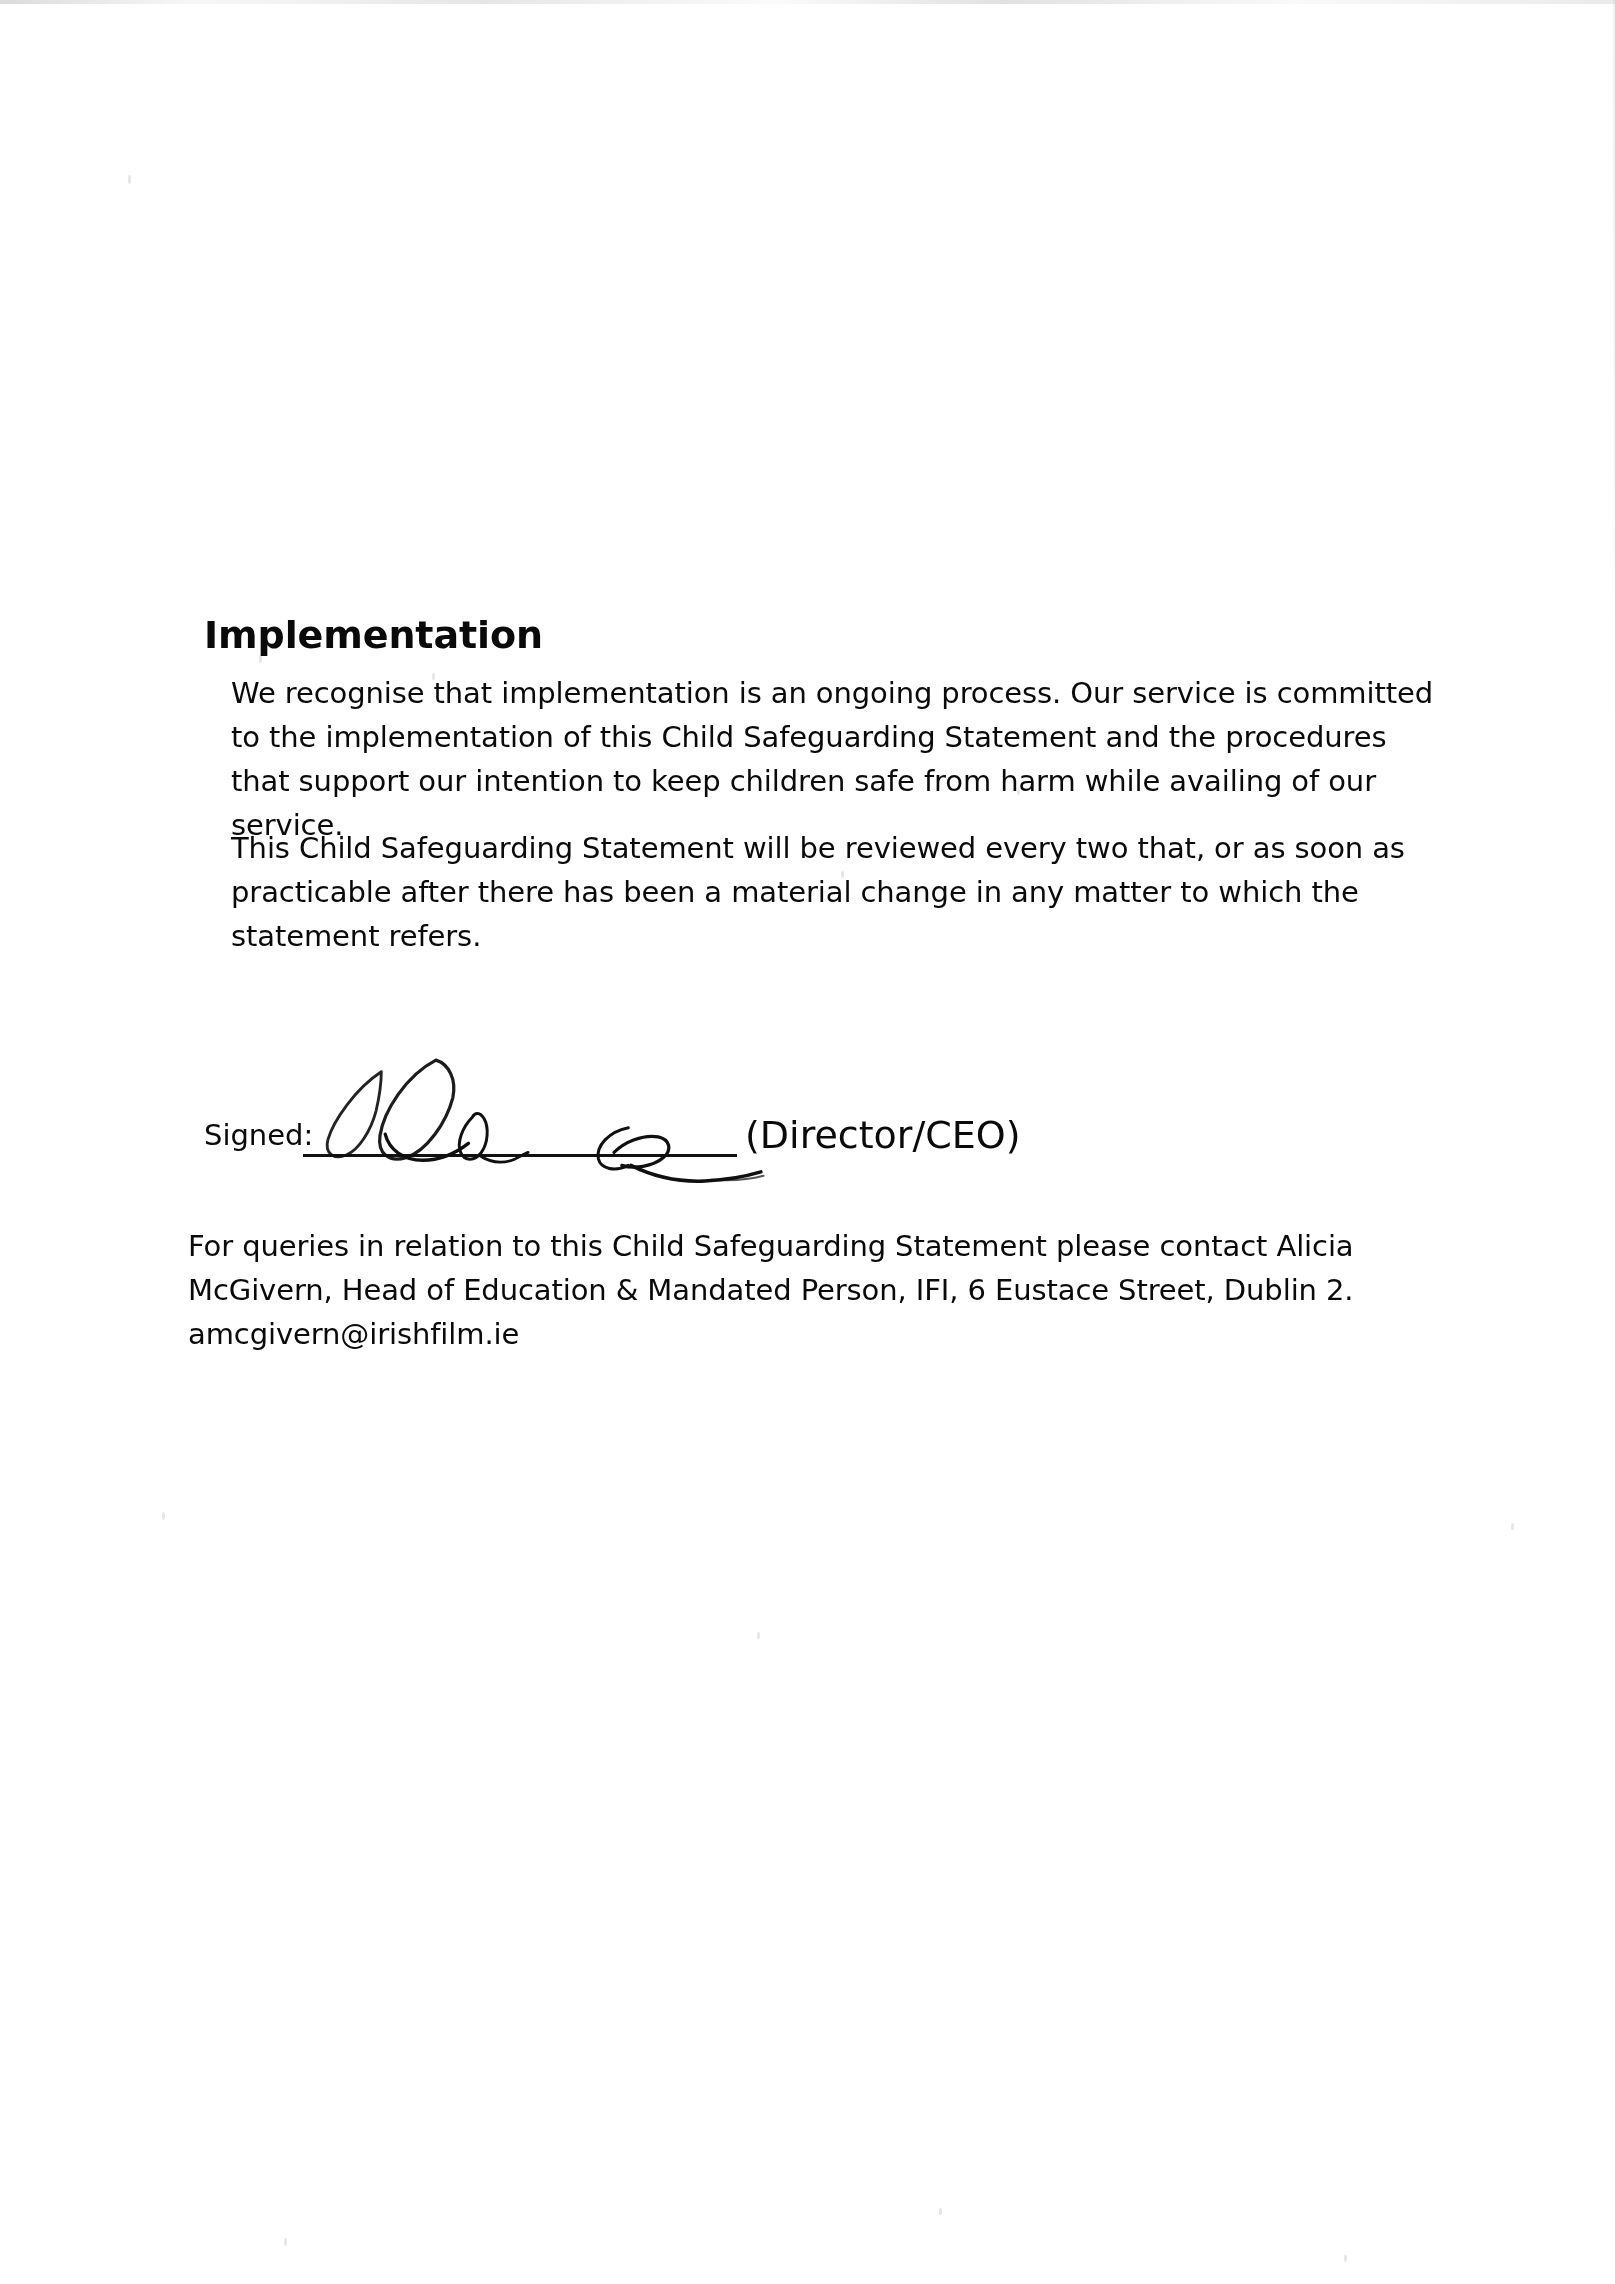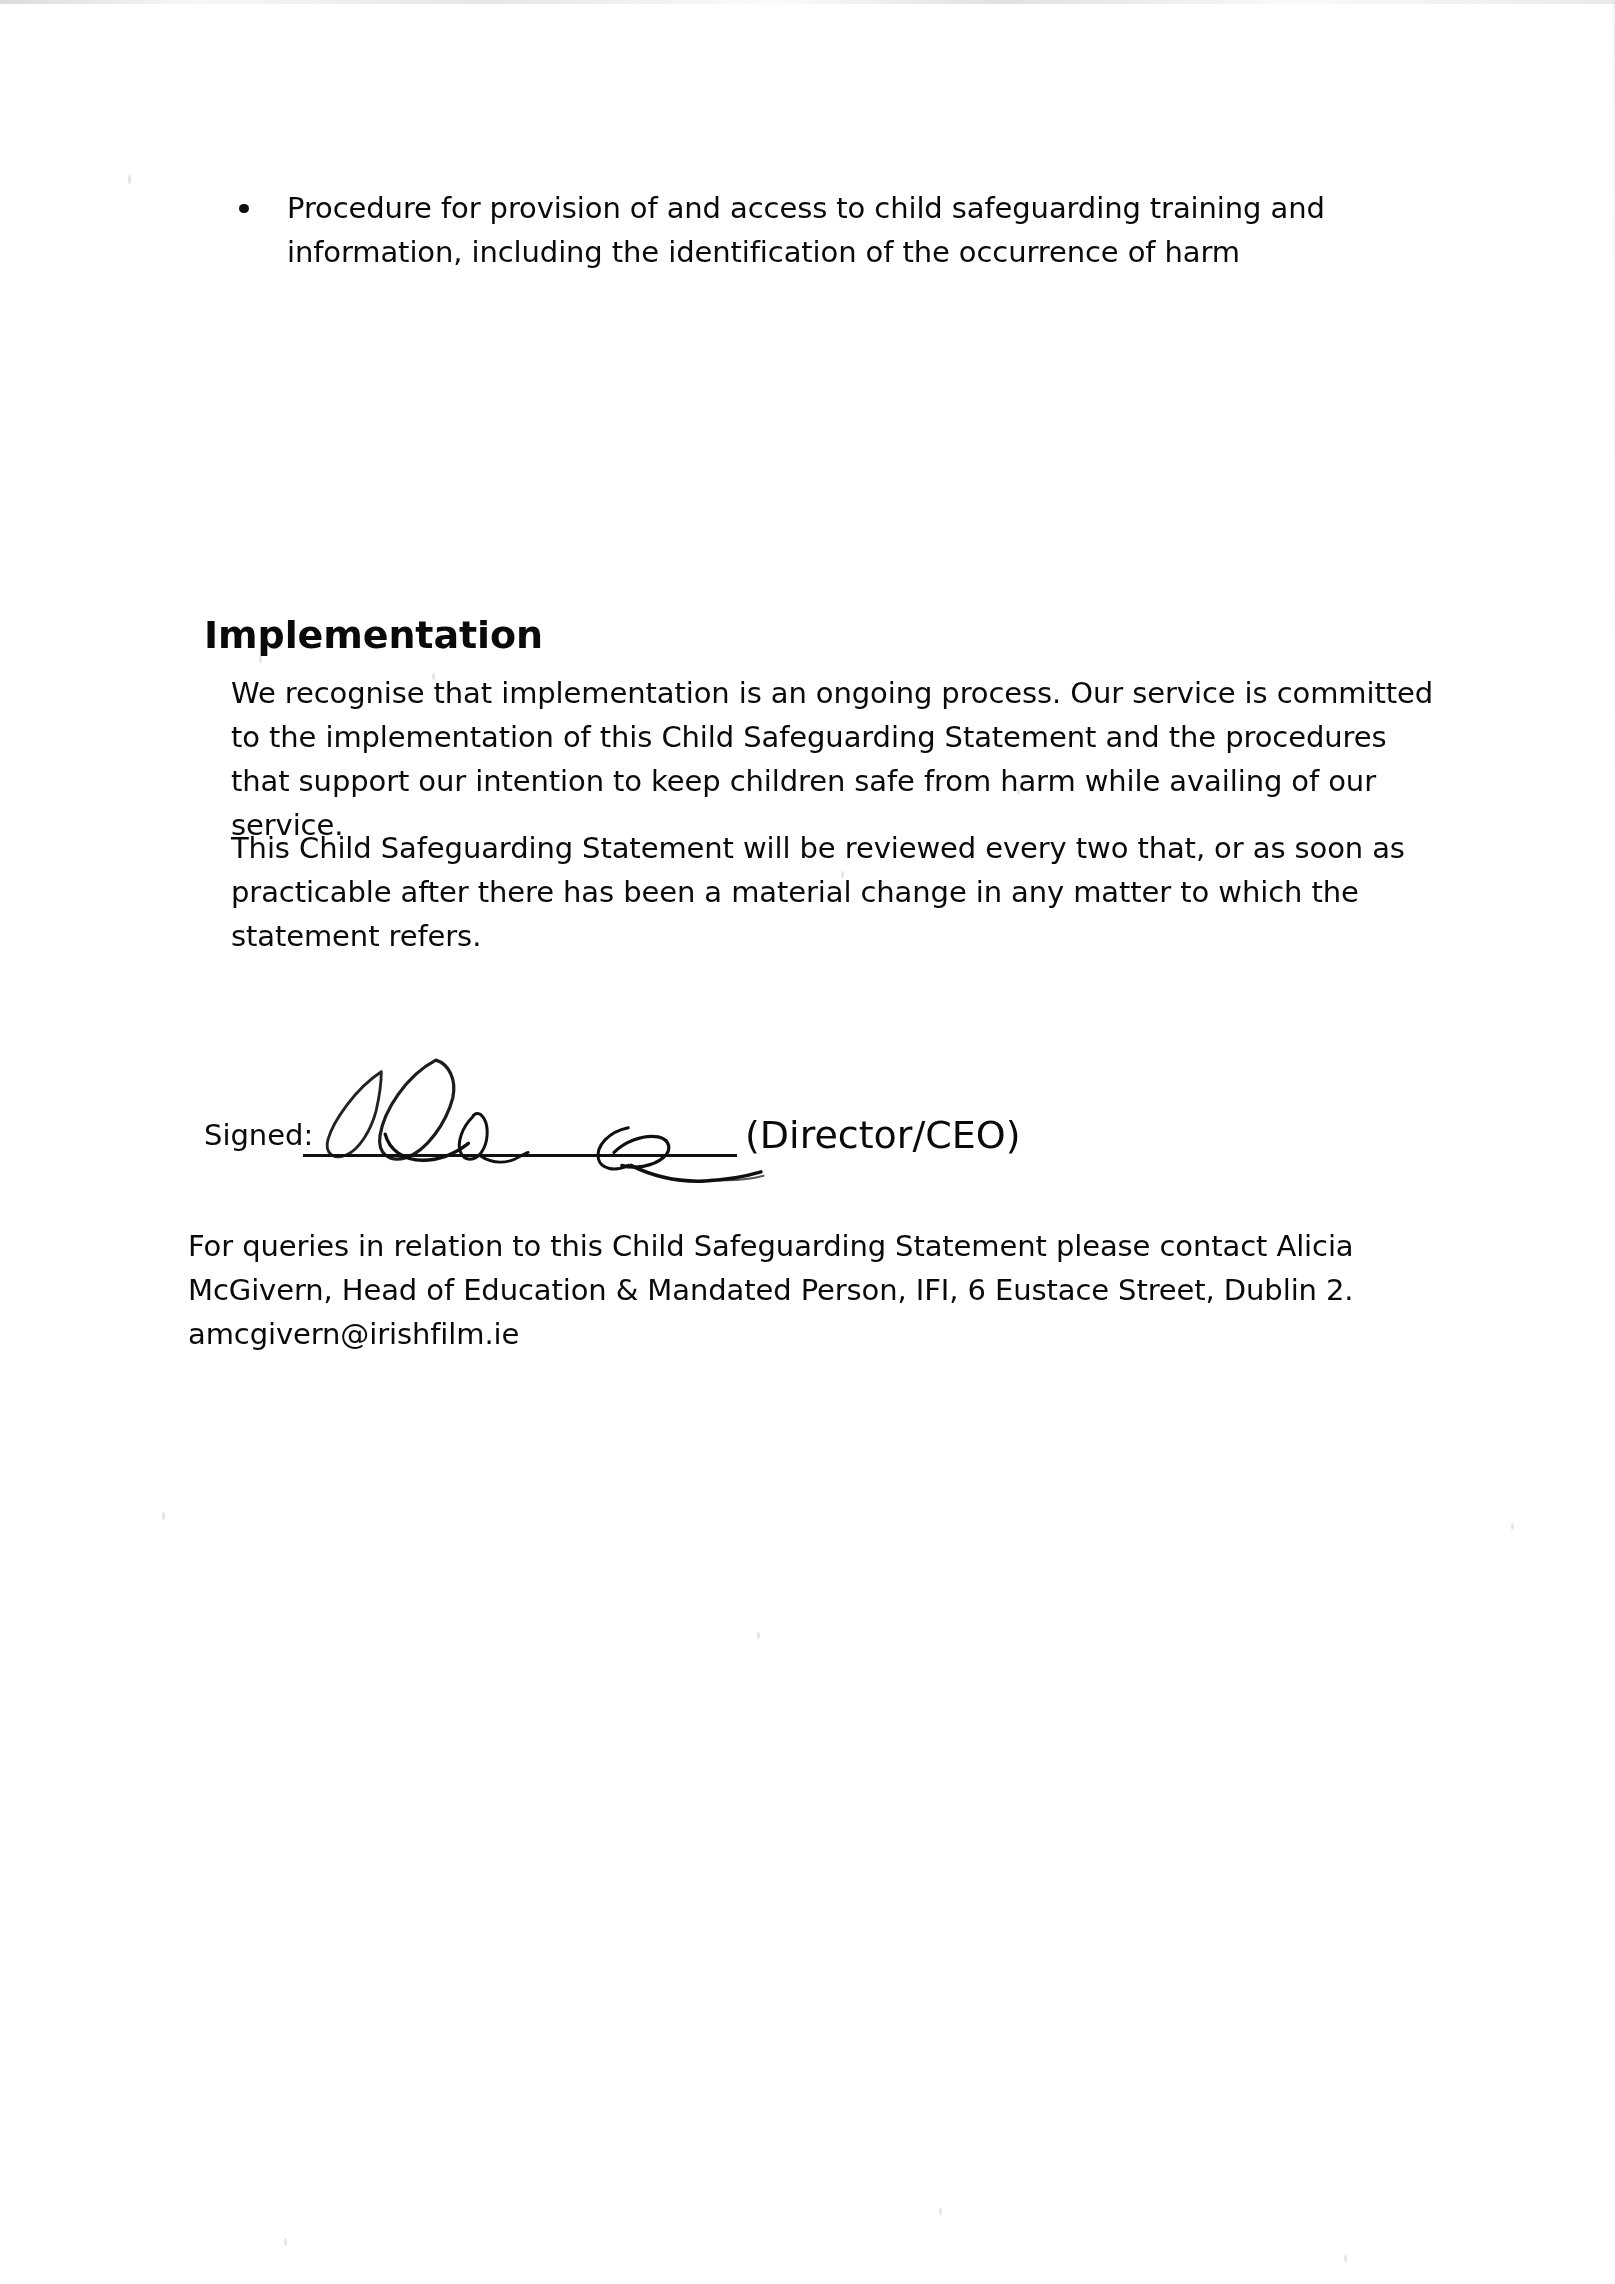--- a/index.html
+++ b/index.html
@@ -169,24 +169,20 @@
   <div class="speck" style="left:757px; top:1632px; width:2.6px; height:6.5px;"></div>
   <div class="speck" style="left:1017px; top:789px; width:2.6px; height:5.9px;"></div>
   <div class="speck" style="left:1511px; top:1523px; width:2.6px; height:7.2px;"></div>
   <div class="speck" style="left:284px; top:2238px; width:3.3px; height:7.8px;"></div>
   <div class="speck" style="left:939px; top:2208px; width:2.6px; height:6.5px;"></div>
   <div class="speck" style="left:1344px; top:2255px; width:2.6px; height:6.5px;"></div>
 
   <div class="content">
 
     <ul class="bullets">
-      <li class="bullet-item">
-        <span class="bullet-dot"></span>
-        <span class="bullet-text">Procedure for provision of and access to child safeguarding training and information, including the identification of the occurrence of harm</span>
-      </li>
     </ul>
 
     <div class="section-heading" style="top: 615px;">Implementation</div>
 
     <div class="body-para" style="top: 671px;">We recognise that implementation is an ongoing process. Our service is committed to the implementation of this Child Safeguarding Statement and the procedures that support our intention to keep children safe from harm while availing of our service.</div>
 
     <div class="body-para" style="top: 826px;">This Child Safeguarding Statement will be reviewed every two that, or as soon as practicable after there has been a material change in any matter to which the statement refers.</div>
 
     <div class="signature-block">
 

